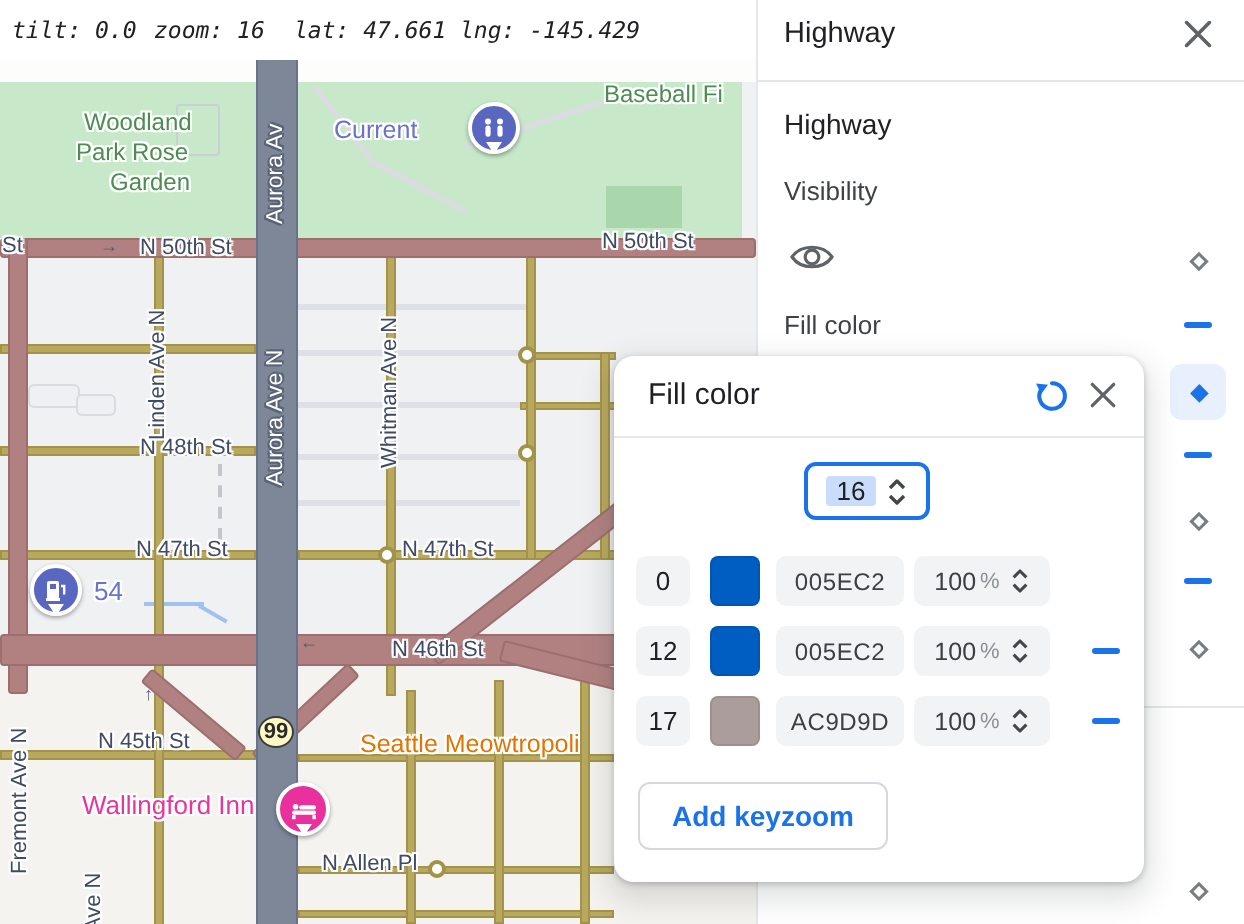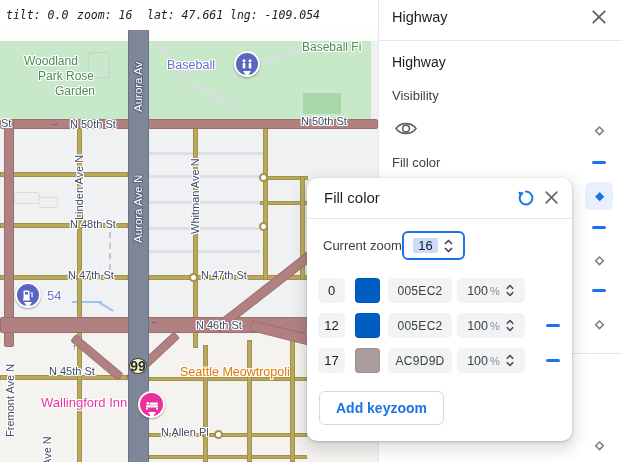--- a/index.html
+++ b/index.html
@@ -23,21 +23,21 @@
   .mlabel { position:absolute; font-size:11px; font-weight:500; color:#3f4b66; white-space:nowrap;
     text-shadow:1px 0 0 #fff,-1px 0 0 #fff,0 1px 0 #fff,0 -1px 0 #fff,1px 1px 0 #fff,-1px -1px 0 #fff,1px -1px 0 #fff,-1px 1px 0 #fff; }
   .vlabel { transform-origin:0 0; transform:rotate(-90deg); }
   .wlabel { color:#fff; text-shadow:1px 0 0 #5a6478,-1px 0 0 #5a6478,0 1px 0 #5a6478,0 -1px 0 #5a6478,1px 1px 0 #5a6478,-1px -1px 0 #5a6478; }
   .poi-green  { color:#4d8c52; font-size:12px;text-align:center; }
   .poi-purple { color:#6a72cc; font-size:12.5px; }
   .poi-orange { color:#e07503; font-size:12.5px; }
   .poi-pink   { color:#e5359f; font-size:13px; }
   .pin { position:absolute; border-radius:50%; border:2px solid #fff; box-shadow:0 1px 2px rgba(0,0,0,.35); display:flex; align-items:center; justify-content:center; }
   .pin:after { content:""; position:absolute; left:50%; bottom:-6px; margin-left:-4px; border:4px solid transparent; border-top:6px solid #fff; }
-  .shield { position:absolute; width:18px; height:16px; background:#fef9c3; border:1.6px solid #3c3c3c; border-radius:50%; font-size:14px; font-weight:bold; color:#2a2a2a; display:flex; align-items:center; justify-content:center; }
+  .shield { position:absolute; width:18px; height:16px; background:#fef9c3; border:1.6px solid #3c3c3c; border-radius:50%; font-size:11px; font-weight:bold; color:#2a2a2a; display:flex; align-items:center; justify-content:center; }
   .arrow { position:absolute; font-size:9px; color:#4f5a6e; }
   .bld { position:absolute; background:#eef0f2; border:1px solid #d9dbde; border-radius:3px; }
 
   
   .panel { position:absolute; right:0; top:0; width:244px; height:462px; background:#fff; border-left:1px solid #e5e7ea; z-index:10; }
   .panel-title { position:absolute; left:13px; top:9px; font-size:14.5px; color:#202124; }
   .hr { position:absolute; left:0; width:100%; height:1px; background:#e4e6e8; }
   .sect { position:absolute; left:13px; font-size:14px; font-weight:500; color:#202124; }
   .prop { position:absolute; left:13px; font-size:13px; color:#3f4245; }
   .dash { position:absolute; width:14px; height:3px; border-radius:1.5px; background:#1a73e8; }
@@ -63,21 +63,21 @@
 </style>
 </head>
 <body>
 
 <div class="app">
 
   <div class="topbar">
     <span style="left:6px">tilt: 0.0</span>
     <span style="left:77px">zoom: 16</span>
     <span style="left:147px">lat: 47.661</span>
-    <span style="left:230px">lng: -109.054</span>
+    <span style="left:230px">lng: -145.429</span>
   </div>
 
   <div class="map">
     <div class="rect" style="left:0;top:0;width:378px;height:11px;background:#fdfdfc"></div>
     <div class="rect" style="left:0;top:305px;width:378px;height:127px;background:#f5f3ef"></div>
     <div class="rect" style="left:0;top:11px;width:371px;height:78px;background:#c7e8c9"></div>
     <div class="rect" style="left:303px;top:63px;width:38px;height:21px;background:#a9d6aa"></div>
     <div class="path" style="left:158px;top:12px;width:50px;transform:rotate(52deg)"></div>
     <div class="path" style="left:188px;top:50px;width:52px;transform:rotate(28deg)"></div>
     <div class="path" style="left:232px;top:42px;width:86px;transform:rotate(-18deg)"></div>
@@ -143,25 +143,25 @@
     <span class="mlabel vlabel" style="left:73px;top:190px">Linden Ave N</span>
     <span class="mlabel vlabel" style="left:189px;top:204px">Whitman Ave N</span>
     <span class="mlabel vlabel" style="left:4px;top:407px">Fremont Ave N</span>
     <span class="mlabel vlabel" style="left:41px;top:436px">Ave N</span>
     <span class="mlabel vlabel wlabel" style="left:132px;top:82px;font-size:11.5px">Aurora Av</span>
     <span class="mlabel vlabel wlabel" style="left:132px;top:213px;font-size:11.5px">Aurora Ave N</span>
     <div class="shield" style="left:129px;top:328px">
       <span>99</span>
     </div>
 
-    <span class="mlabel poi-green" style="left:24px;top:24px">Woodland</span>
+    <span class="mlabel poi-green" style="left:42px;top:24px">Woodland</span>
     <span class="mlabel poi-green" style="left:38px;top:39px">Park Rose</span>
     <span class="mlabel poi-green" style="left:55px;top:54px">Garden</span>
     <span class="mlabel poi-green" style="left:302px;top:10px">Baseball Fi</span>
-    <span class="mlabel poi-purple" style="left:167px;top:28px">Baseball</span>
+    <span class="mlabel poi-purple" style="left:167px;top:28px">Current</span>
     <span class="mlabel poi-purple" style="left:47px;top:258px;font-size:13px">54</span>
     <span class="mlabel poi-orange" style="left:180px;top:335px">Seattle Meowtropoli</span>
     <span class="mlabel poi-pink" style="left:41px;top:365px">Wallingford Inn</span>
 
     <div class="pin" style="left:234px;top:21px;width:26px;height:26px;background:#5a67c0">
       <svg width="14" height="11" viewBox="0 0 14 11">
         <circle cx="4" cy="1.8" r="1.5" fill="#fff"></circle>
           <rect x="2.7" y="3.8" width="2.6" height="5.6" rx="1.2" fill="#fff"></rect>
         <circle cx="10" cy="1.8" r="1.5" fill="#fff"></circle>
           <rect x="8.7" y="3.8" width="2.6" height="5.6" rx="1.2" fill="#fff"></rect>
@@ -227,21 +227,20 @@
     <div class="dlg-title">Fill color</div>
     <svg class="iconbtn" style="position:absolute;left:210px;top:11px" width="18" height="18" viewBox="0 0 18 18">
       <path d="M9 2.6 A6.4 6.4 0 1 1 3.3 6.2" fill="none" stroke="#1a73e8" stroke-width="2" stroke-linecap="round"></path>
       <path d="M1 2.8 L7 3.4 L3.6 8 Z" fill="#1a73e8"></path>
     </svg>
     <svg class="iconbtn" style="position:absolute;left:237px;top:12px" width="15" height="15" viewBox="0 0 14 14">
       <path d="M2 2 L12 12 M12 2 L2 12" stroke="#5f6368" stroke-width="1.5" stroke-linecap="round"></path>
     </svg>
     <div class="dlg-hr"></div>
 
-    <div class="cz-label">Current zoom</div>
     <div class="spinner">
       <span class="val">16</span>
       <svg width="11" height="16" viewBox="0 0 11 16">
         <path d="M2 6 L5.5 2.5 L9 6" fill="none" stroke="#44474a" stroke-width="1.7" stroke-linejoin="round"></path>
         <path d="M2 10 L5.5 13.5 L9 10" fill="none" stroke="#44474a" stroke-width="1.7" stroke-linejoin="round"></path>
       </svg>
     </div>
 
     <div class="chip iconbtn" style="left:11px;top:100px;width:27px">0</div>
     <div class="swatch iconbtn" style="left: 48px; top: 100px; background: rgb(0, 94, 194);"></div>

